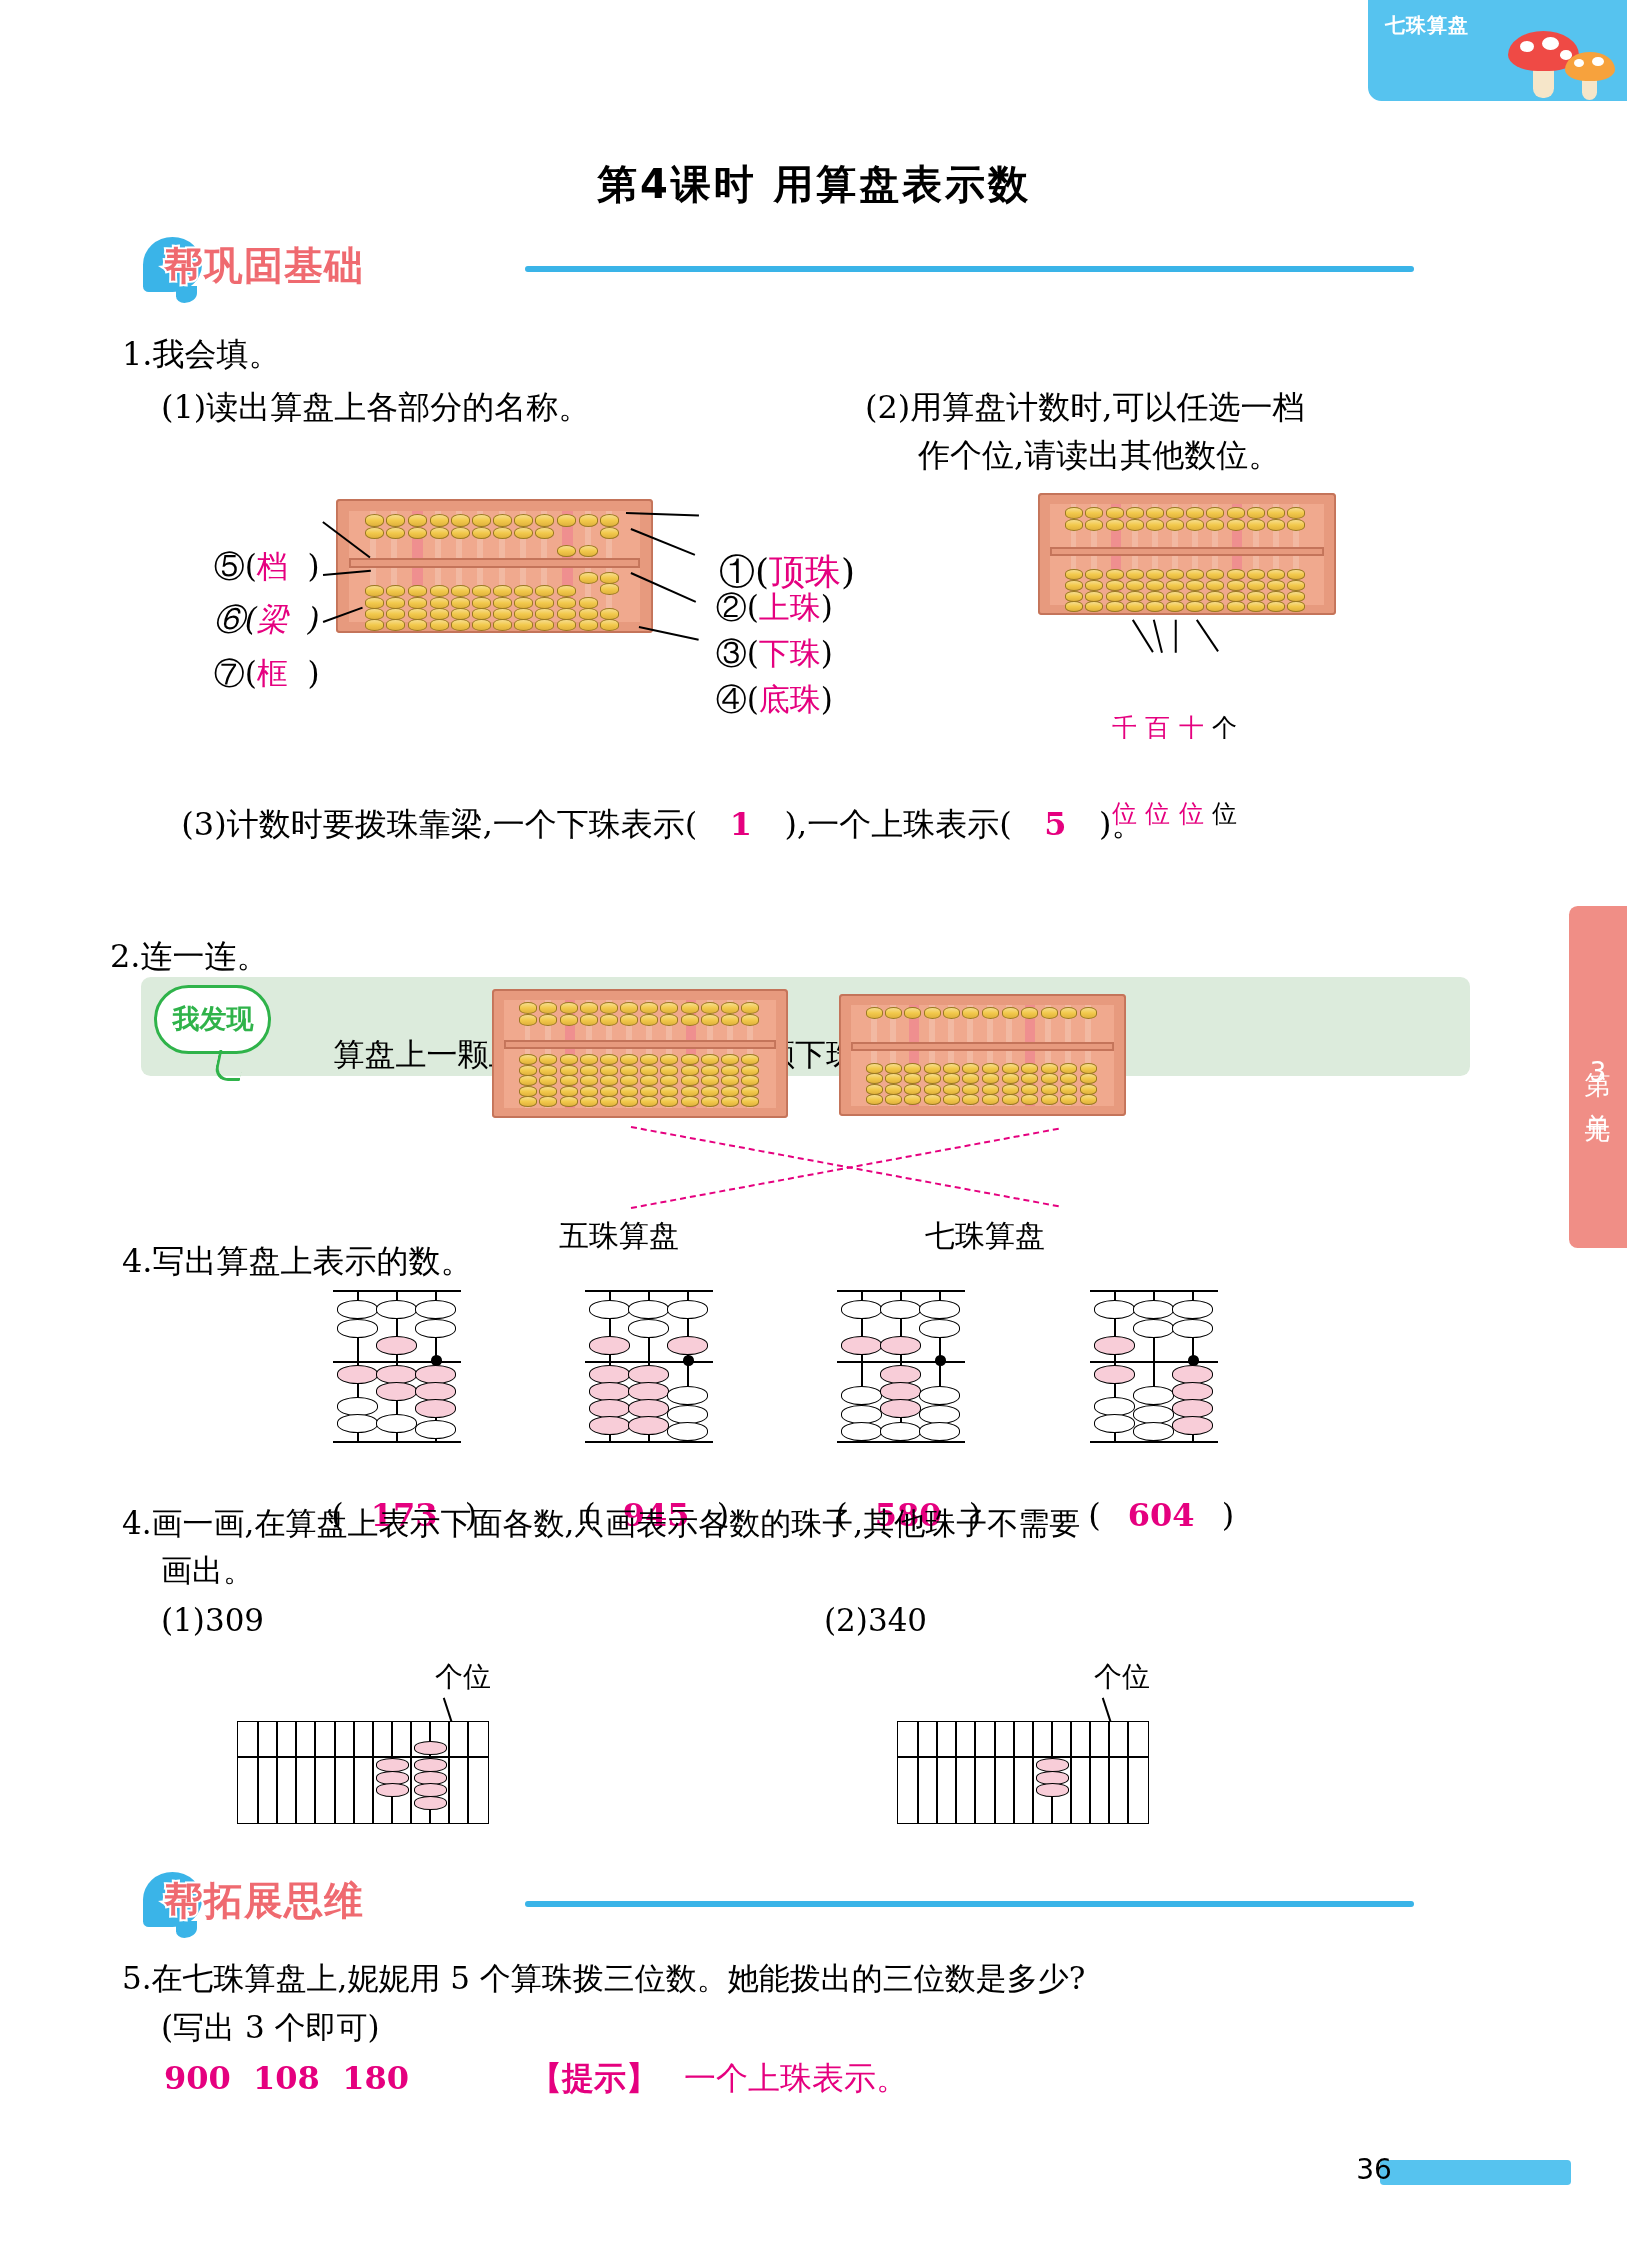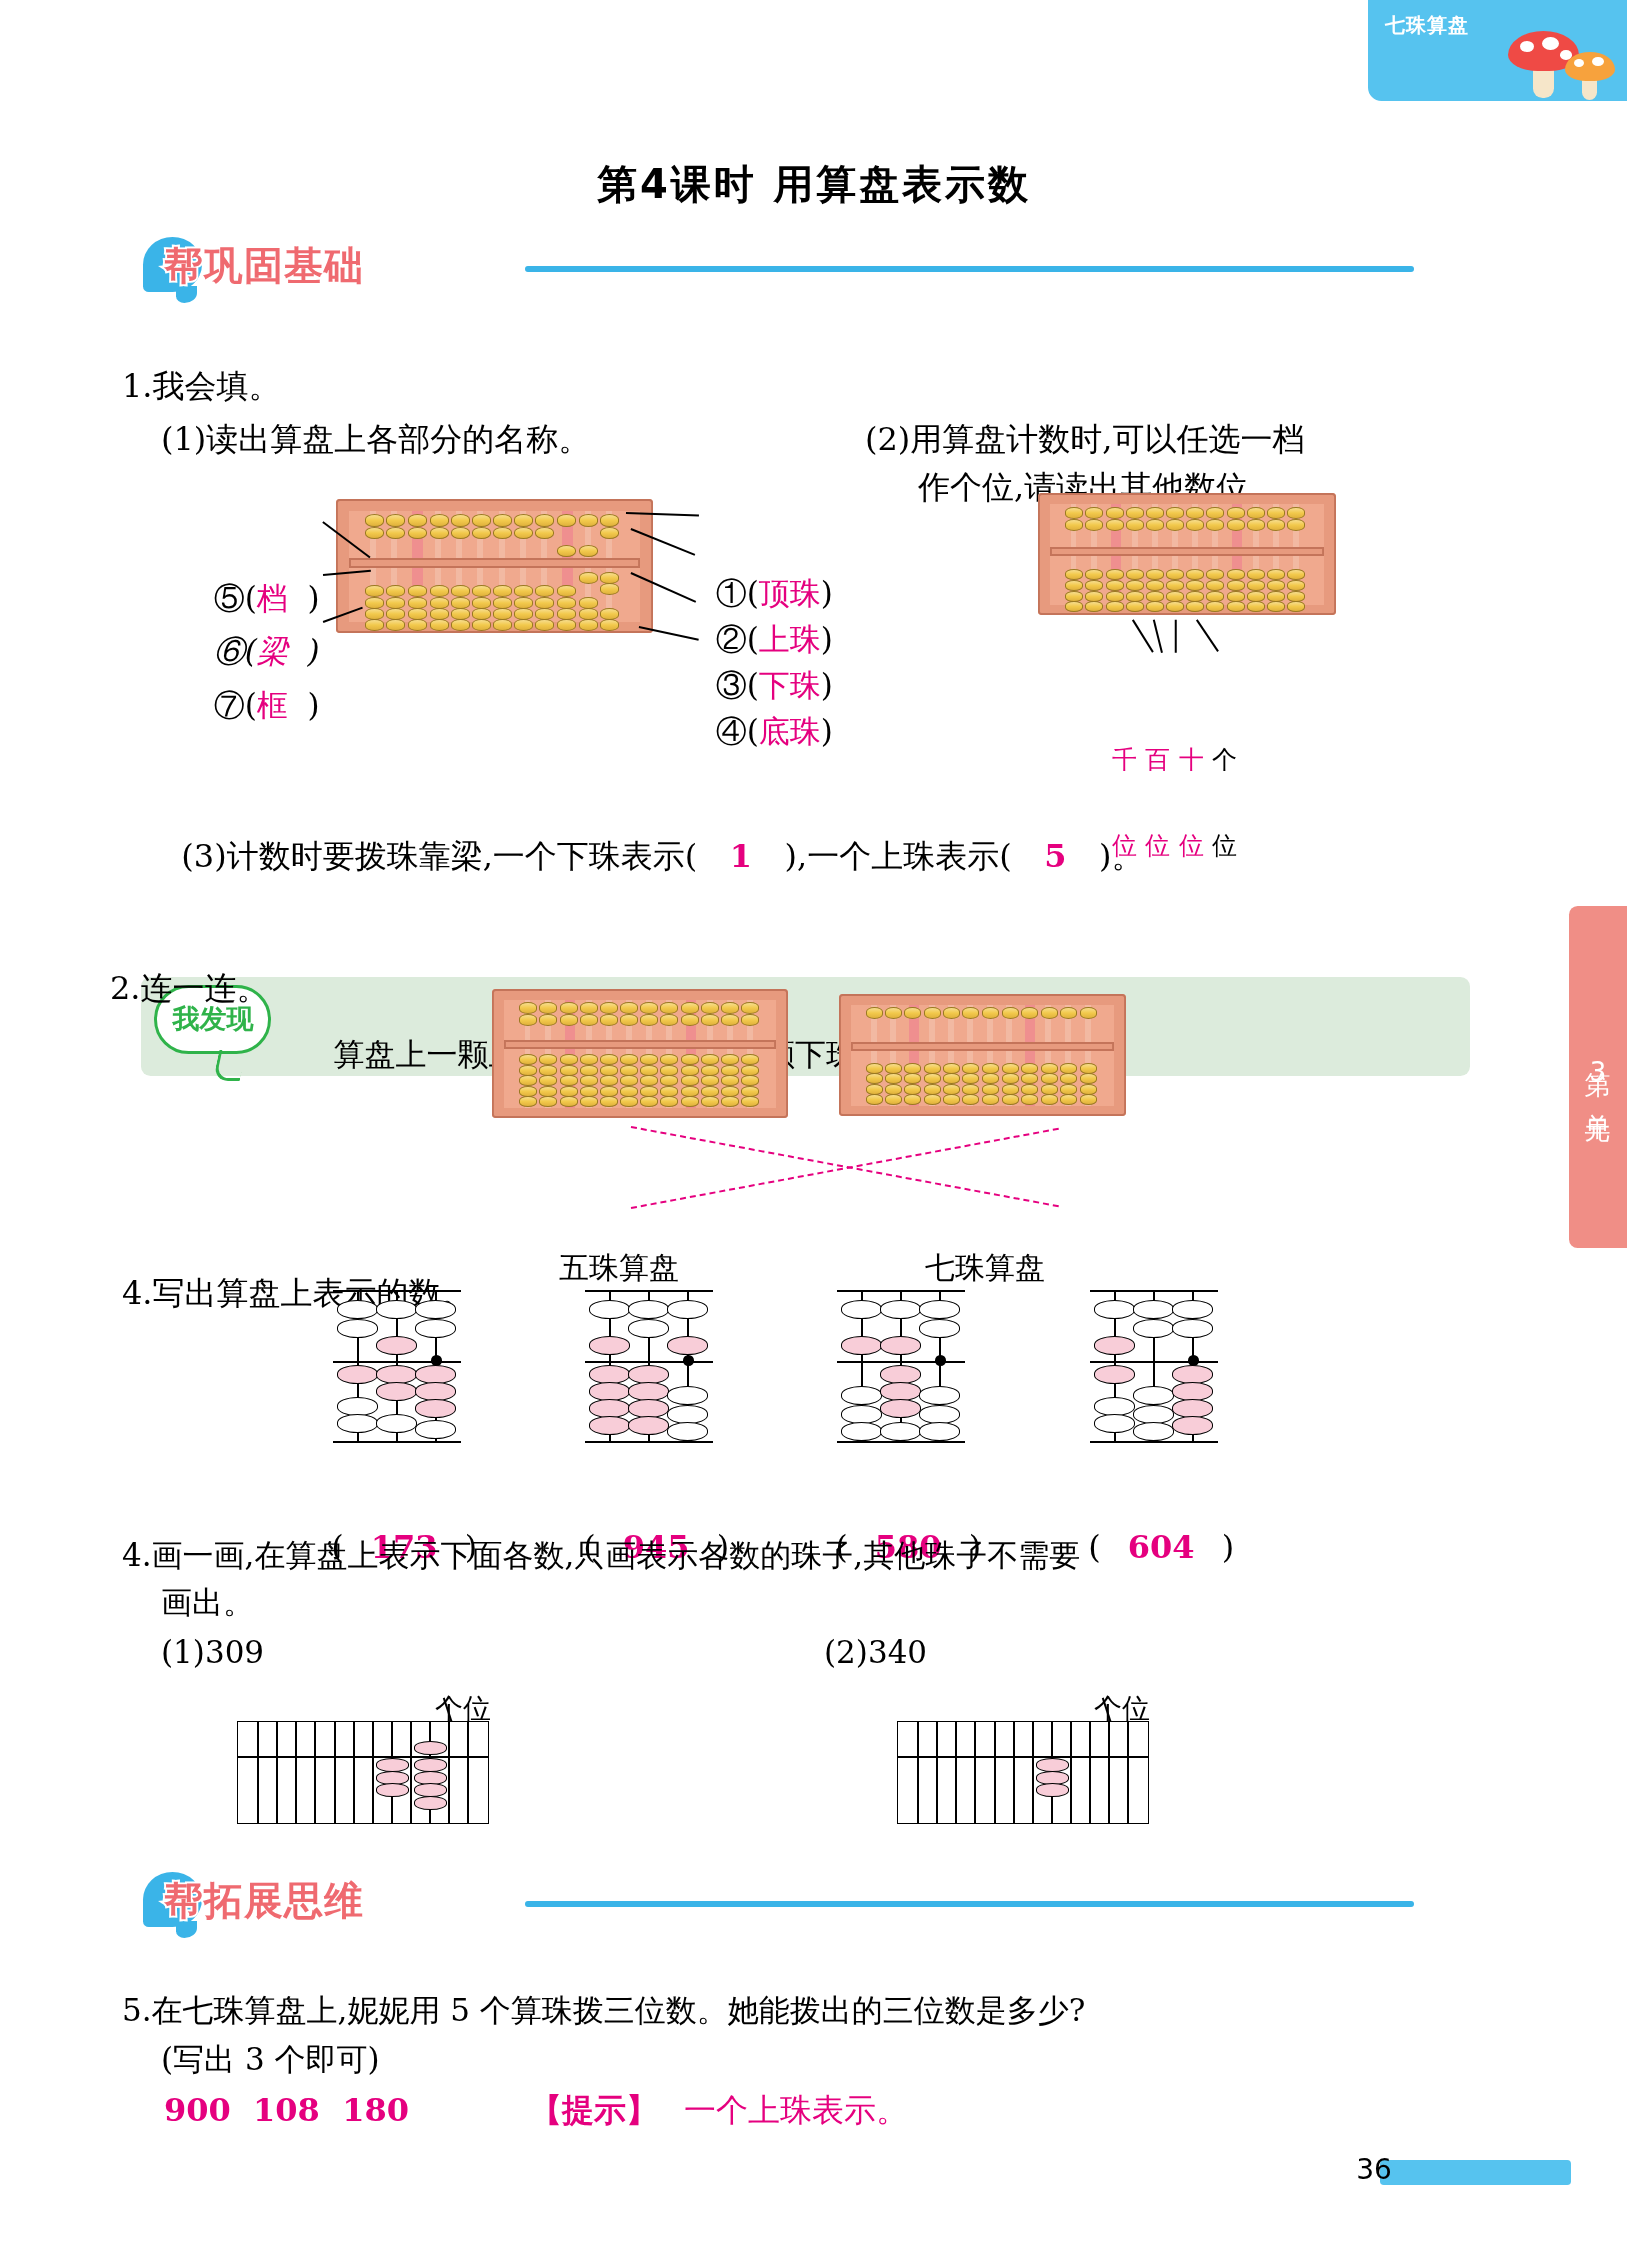--- a/index.html
+++ b/index.html
@@ -60,21 +60,21 @@
     font-family:"DejaVu Sans","Liberation Sans",sans-serif;
     white-space:nowrap;
   }
   .sec-rule{
     position:absolute; left:382px; top:29px; right:0; height:5.7px;
     background:#3ab4e8; border-radius:2.9px;
   }
 
   
   .txt{ position:absolute; color:#000; white-space:pre; font-size:30px; line-height:1.35;}
-  .kai{ font-family:"DejaVu Serif","Liberation Serif",serif;margin-top:32px; }
+  .kai{ font-family:"DejaVu Serif","Liberation Serif",serif; }
   .ans{ color:#e5007f; }
   .ansb{ color:#e5007f; font-weight:bold; }
 
   
   .discover-box{
     position:absolute; left:141px; top:977px;
     width:1329px; height:99px;
     background:#dcebdc; border-radius:9.6px;
   }
   .discover-badge{
@@ -293,21 +293,21 @@
   <span>⑥</span><span>(</span><span class="ans">梁</span><span>&nbsp;&nbsp;</span><span>)</span>
 </div>
 <div class="txt kai" style="left:194px; top:611px; font-size:31px;">
   <span>⑦</span><span>(</span><span class="ans">框</span><span>&nbsp;&nbsp;</span><span>)</span>
 </div>
 
 <div class="leader" style="left:323px; top:521px; width:59px; transform:rotate(37deg);"></div>
 <div class="leader" style="left:323px; top:574px; width:48px; transform:rotate(-5deg);"></div>
 <div class="leader" style="left:323px; top:621px; width:42px; transform:rotate(-20deg);"></div>
 
-<div class="txt kai" style="left:696px; top:499px; font-size:31px;text-align:center;">
+<div class="txt kai" style="left:696px; top:499px; font-size:36px;text-align:center;">
   <span>①</span><span>(</span><span class="ans">顶珠</span><span>)</span>
 </div>
 <div class="txt kai" style="left:696px; top:545px; font-size:31px;">
   <span>②</span><span>(</span><span class="ans">上珠</span><span>)</span>
 </div>
 <div class="txt kai" style="left:696px; top:591px; font-size:31px;">
   <span>③</span><span>(</span><span class="ans">下珠</span><span>)</span>
 </div>
 <div class="txt kai" style="left:696px; top:637px; font-size:31px;">
   <span>④</span><span>(</span><span class="ans">底珠</span><span>)</span>

